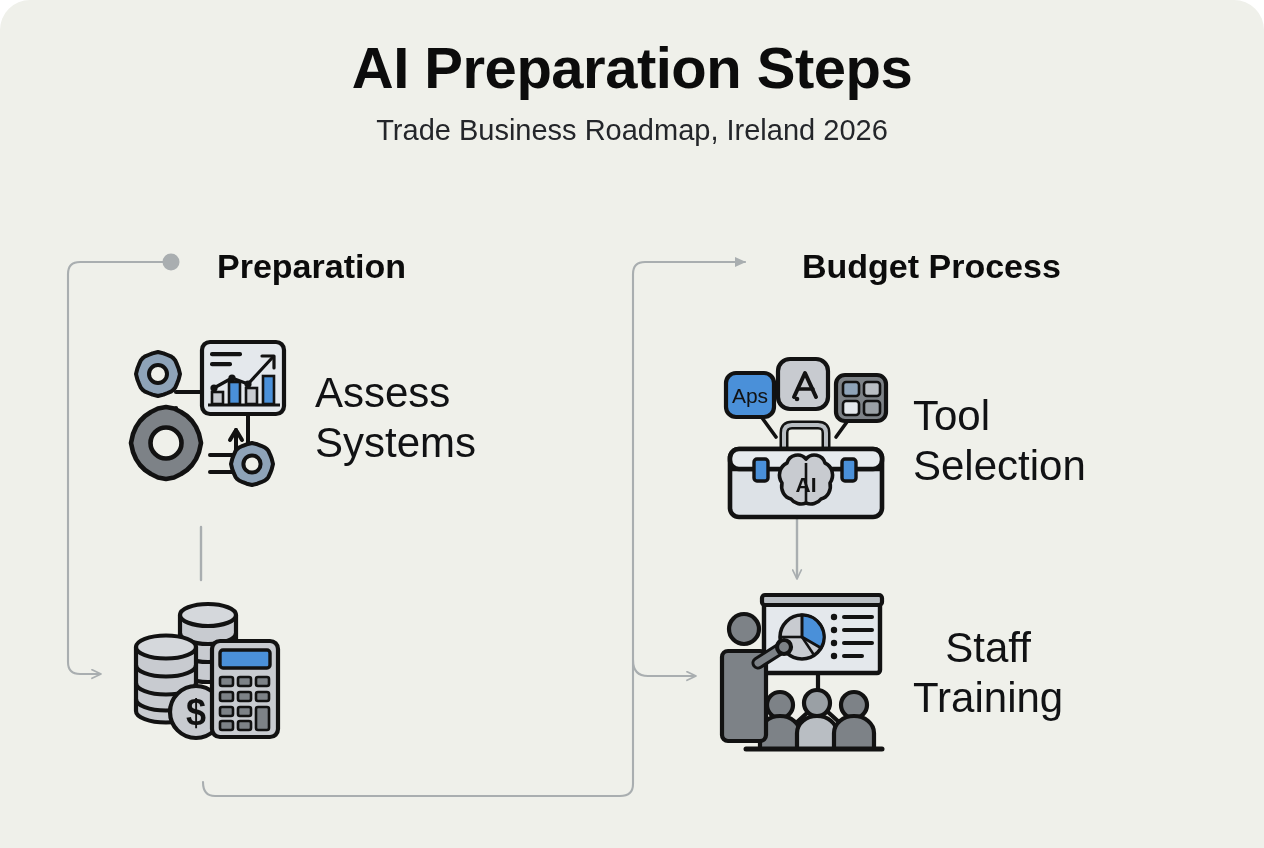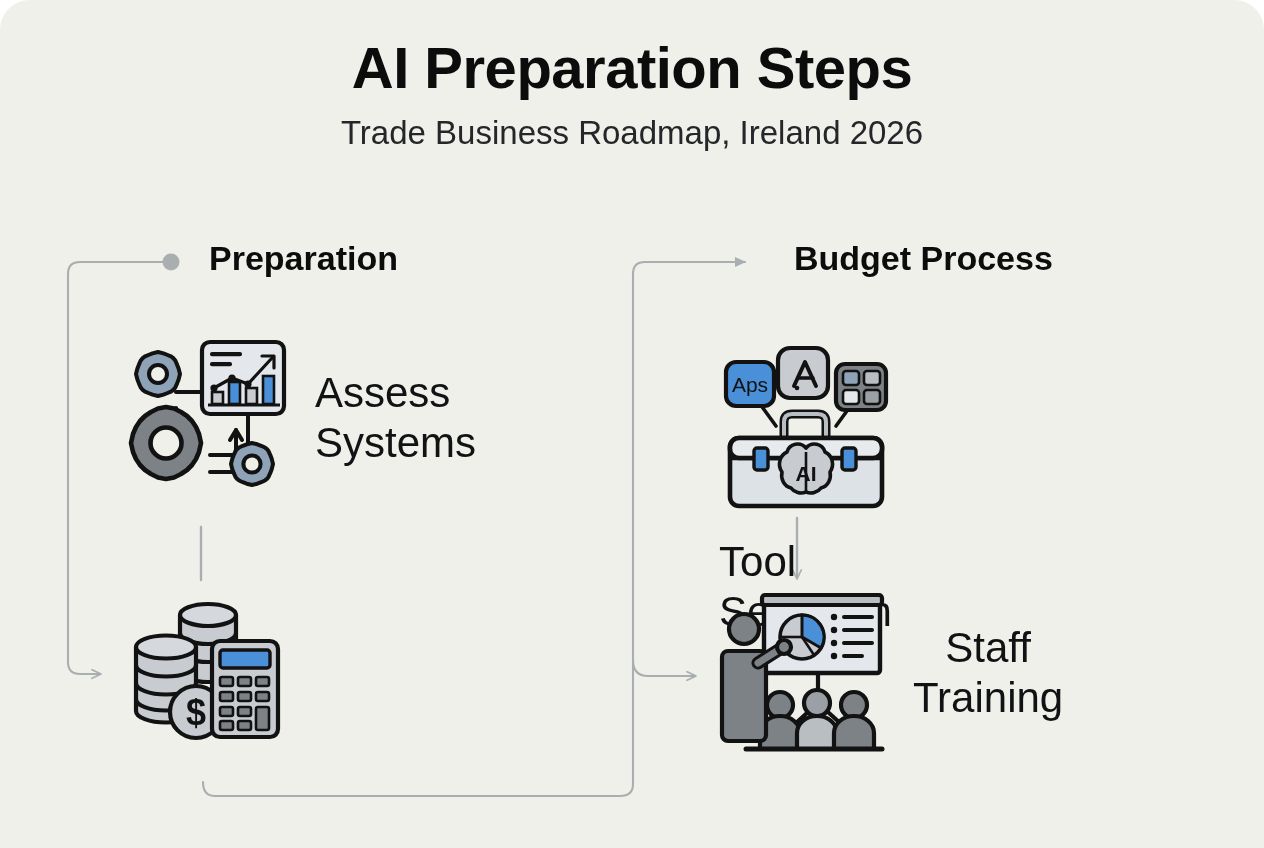--- a/index.html
+++ b/index.html
@@ -35,21 +35,21 @@
   }
   .title {
     font-size: 58px;
     font-weight: 700;
     letter-spacing: -0.5px;
     color: #0c0c0c;
     line-height: 1.05;
     margin: 0;
   }
   .subtitle {
-    font-size: 33px;
+    font-size: 29px;
     font-weight: 400;
     color: #24262a;
     margin: 16px 0 0 0;
     line-height: 1.1;
   }
 
   
   #wires {
     position: absolute;
     left: 0;
@@ -65,33 +65,33 @@
     top: 236px;
   }
   .col-left  { left: 205px; width: 430px; }
   .col-right { left: 790px; width: 440px; }
 
   .col-title {
     font-size: 34px;
     font-weight: 700;
     color: #0c0c0c;
     line-height: 1.1;
-    margin: 4px;
+    margin: 12px;
     white-space: nowrap;
   }
 
   .step {
     position: absolute;
     display: flex;
     align-items: center;
     gap: 20px;
   }
   .step-left-1  { left: 120px; top: 330px; }
   .step-left-2  { left: 120px; top: 585px; }
-  .step-right-1 { left: 718px; top: 342px; flex-direction: column; }
+  .step-right-1 { left: 718px; top: 353px; }
   .step-right-2 { left: 718px; top: 585px; text-align: center; }
 
   .step-icon {
     width: 175px;
     height: 175px;
     flex: 0 0 175px;
     display: block;
   }
   .step-label {
     font-size: 42px;

